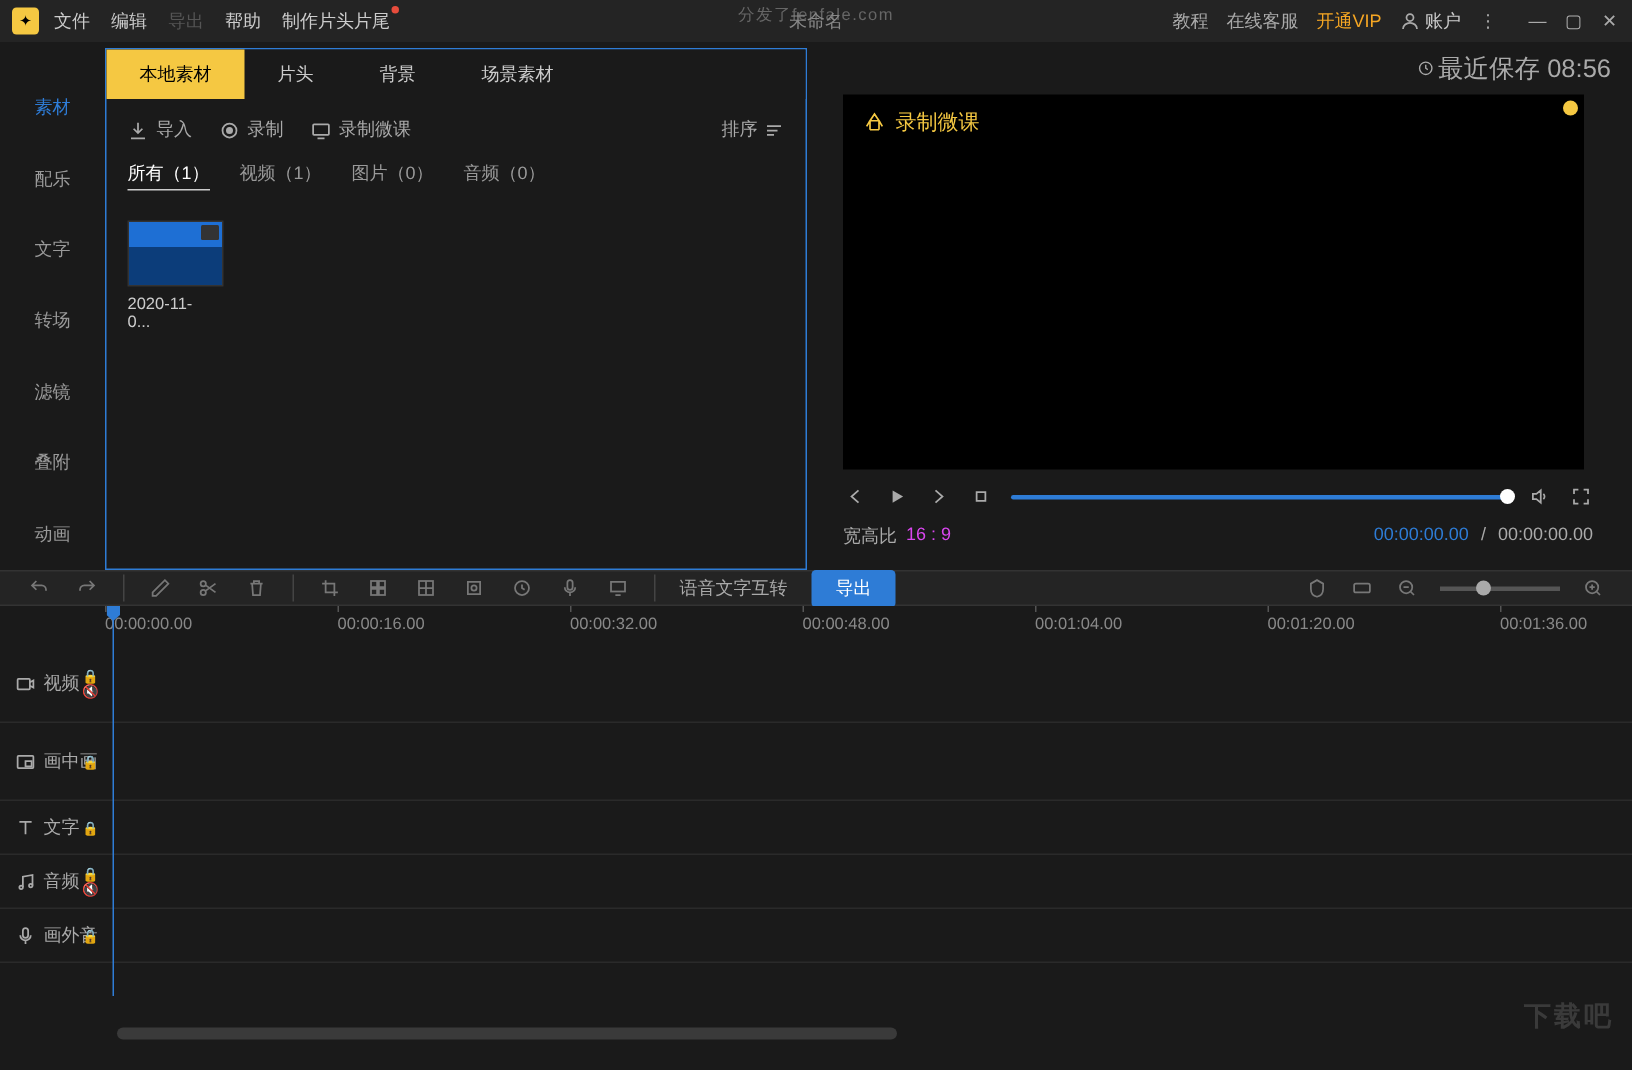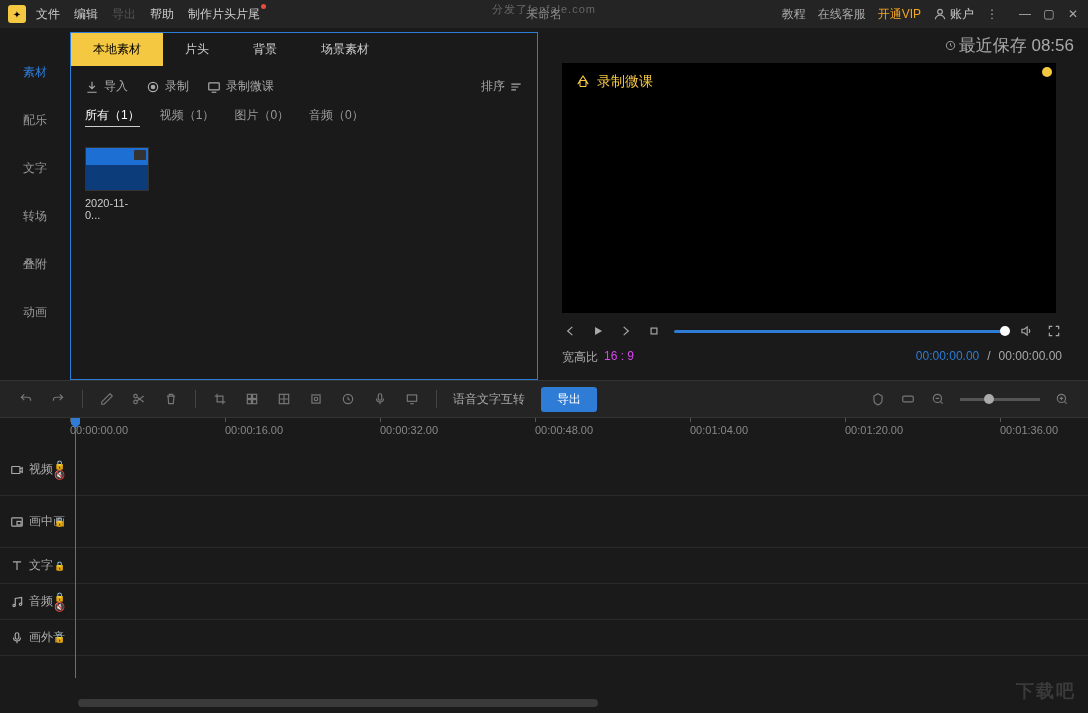--- a/index.html
+++ b/index.html
@@ -49,21 +49,21 @@
 .player-controls { display: flex; align-items: center; gap: 12px; padding: 0 18px 10px 6px; }
 .play-btn { width: 16px; height: 16px; color: #aaa; cursor: pointer; display: flex; align-items: center; justify-content: center; }
 .progress { flex: 1; height: 3px; background: #2e7cd6; position: relative; border-radius: 2px; }
 .progress-dot { position: absolute; right: -4px; top: -4px; width: 10px; height: 10px; background: #fff; border-radius: 50%; }
 .info-bar { display: flex; align-items: flex-start; padding: 0 18px 14px 6px; color: #aaa; }
 .aspect { display: flex; gap: 6px; }
 .aspect-val { color: #d946ef; }
 .timecodes { margin-left: auto; display: flex; gap: 8px; }
 .tc-cur { color: #2e7cd6; }
 
-.toolbar { height: 38px; background: #242424; display: flex; align-items: center; padding: 0 18px; gap: 16px; border-top: 1px solid #333; border-bottom: 1px solid #333; }
+.toolbar { height: 24px; background: #242424; display: flex; align-items: center; padding: 0 18px; gap: 16px; border-top: 1px solid #333; border-bottom: 1px solid #333; }
 .tool-icon { width: 16px; height: 16px; color: #777; cursor: pointer; display: flex; align-items: center; justify-content: center; }
 .divider { width: 1px; height: 18px; background: #444; }
 .voice-btn { color: #aaa; cursor: pointer; }
 .export-btn { background: #2e7cd6; color: #fff; padding: 4px 16px; border-radius: 3px; cursor: pointer; }
 .tool-right { margin-left: auto; display: flex; align-items: center; gap: 14px; }
 .zoom-slider { width: 80px; height: 3px; background: #555; position: relative; }
 .zoom-dot { position: absolute; left: 30%; top: -4px; width: 10px; height: 10px; background: #aaa; border-radius: 50%; }
 
 .timeline { background: #1a1a1a; height: 295px; position: relative; overflow: hidden; }
 .ruler { height: 26px; display: flex; position: relative; margin-left: 70px; color: #888; }
@@ -113,20 +113,21 @@
     </div>
   </div>
 </div>
 
 <div class="upper">
   <div class="left-sidebar">
     <div class="side-tab active">素材</div>
     <div class="side-tab">配乐</div>
     <div class="side-tab">文字</div>
     <div class="side-tab">转场</div>
+    <div class="side-tab">滤镜</div>
     <div class="side-tab">叠附</div>
     <div class="side-tab">动画</div>
   </div>
 
   <div class="material-panel">
     <div class="material-tabs">
       <div class="mat-tab active">本地素材</div>
       <div class="mat-tab">片头</div>
       <div class="mat-tab">背景</div>
       <div class="mat-tab">场景素材</div>

